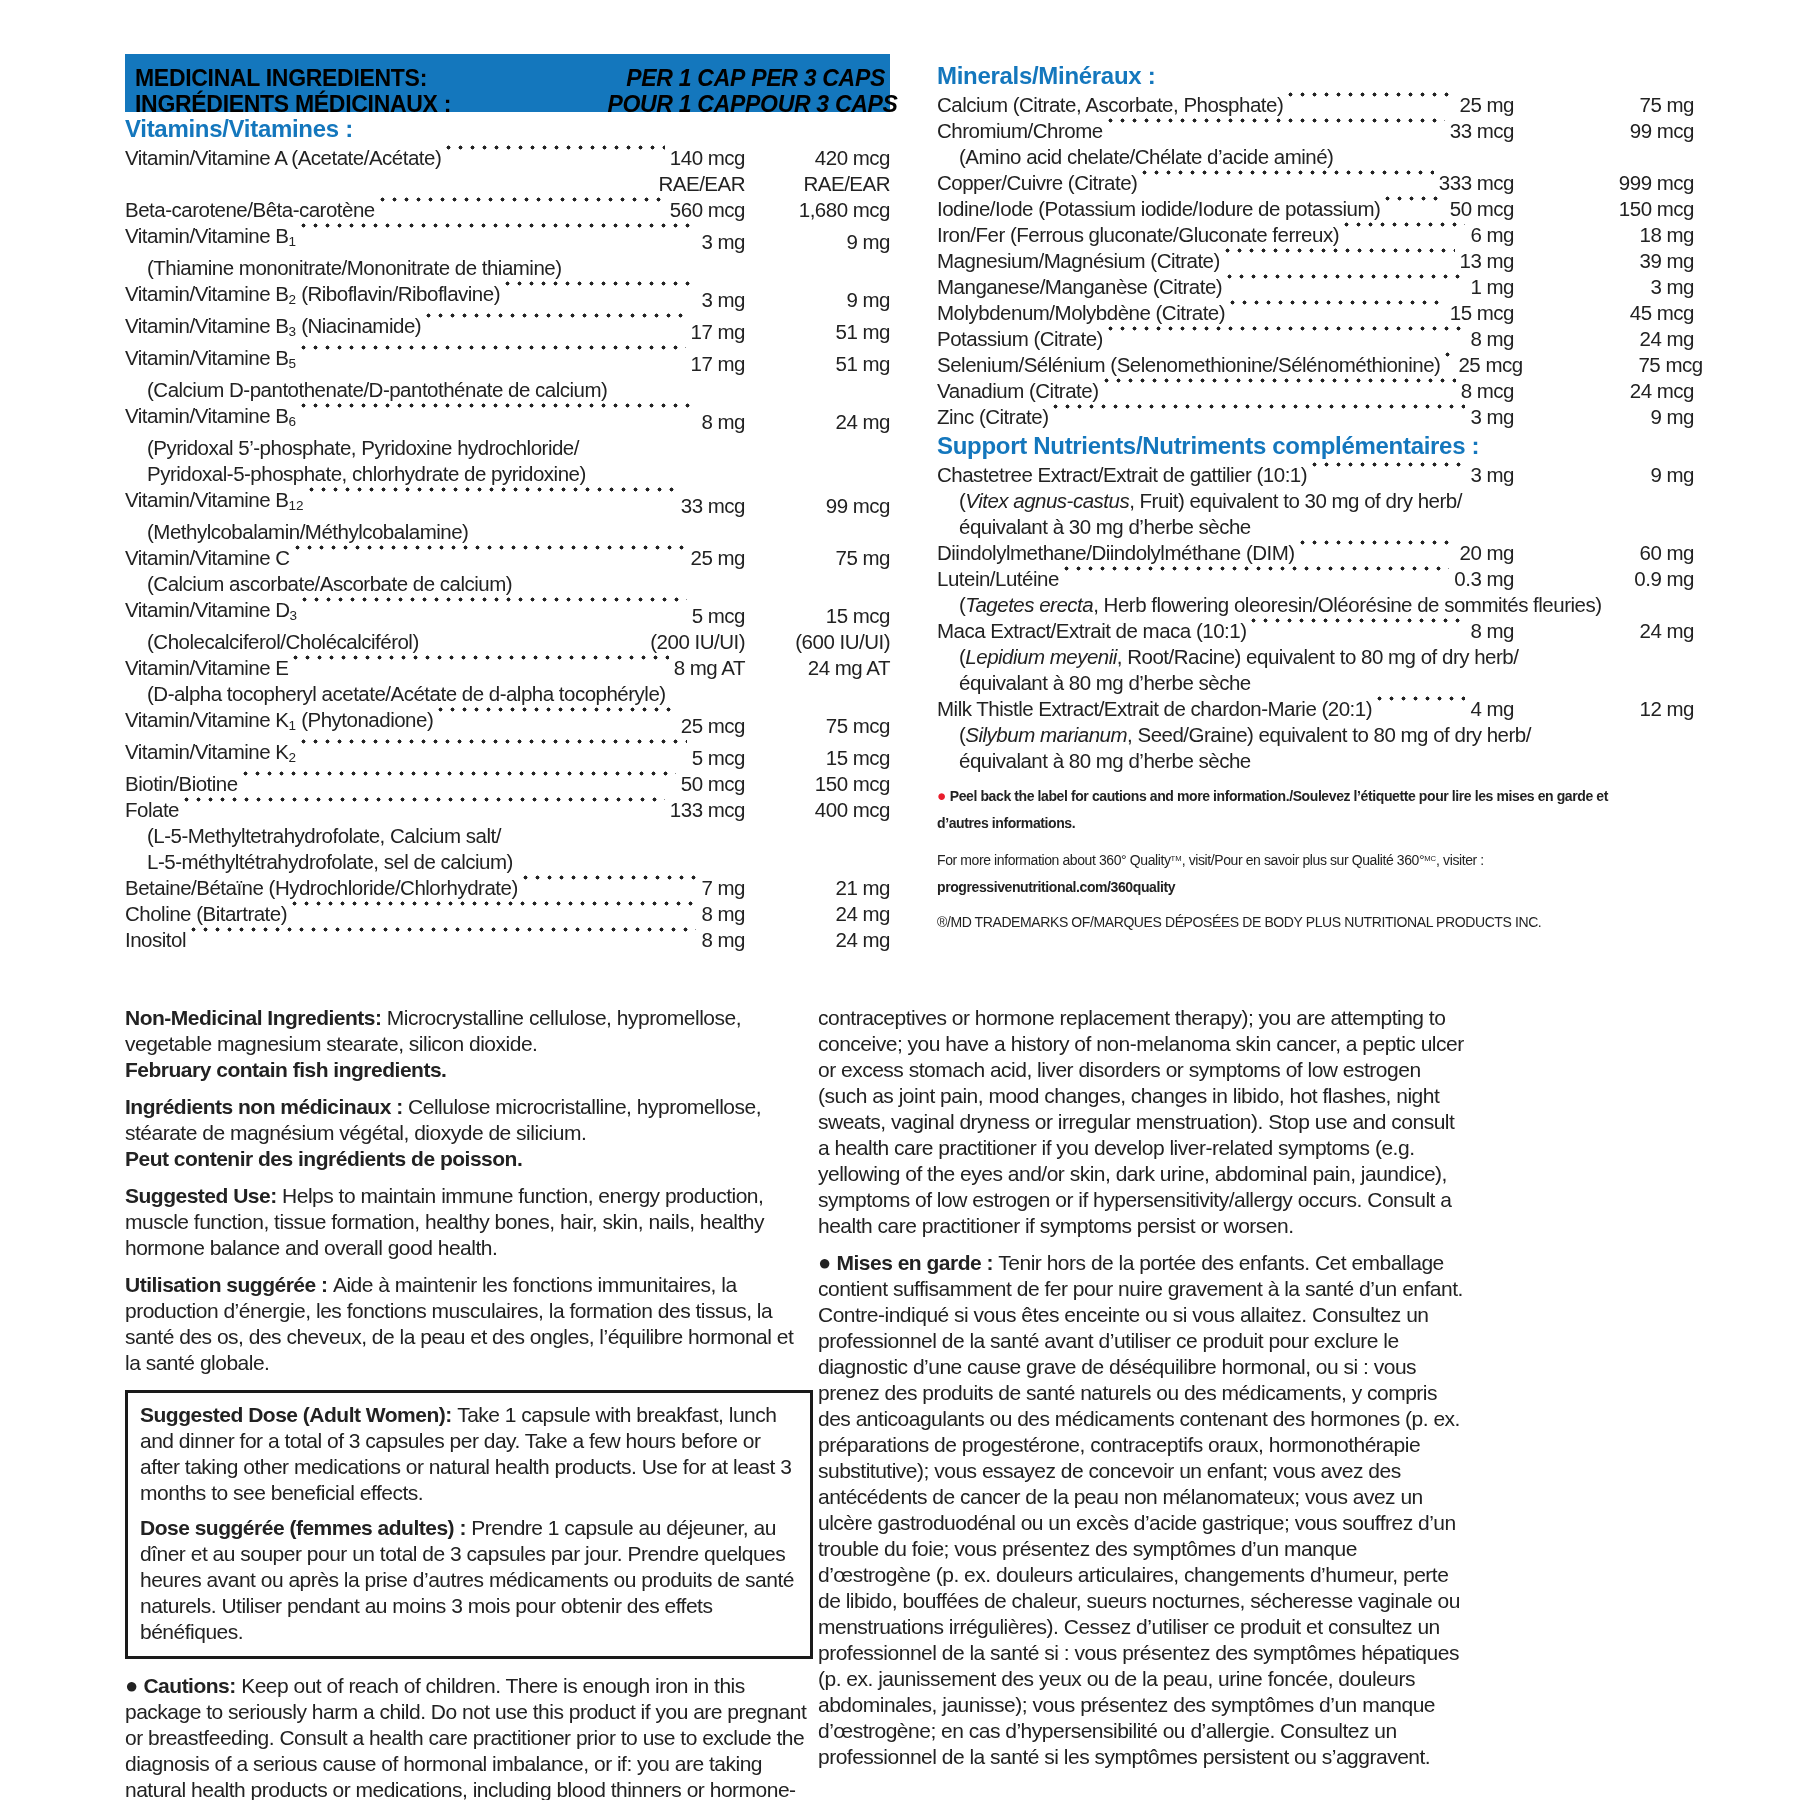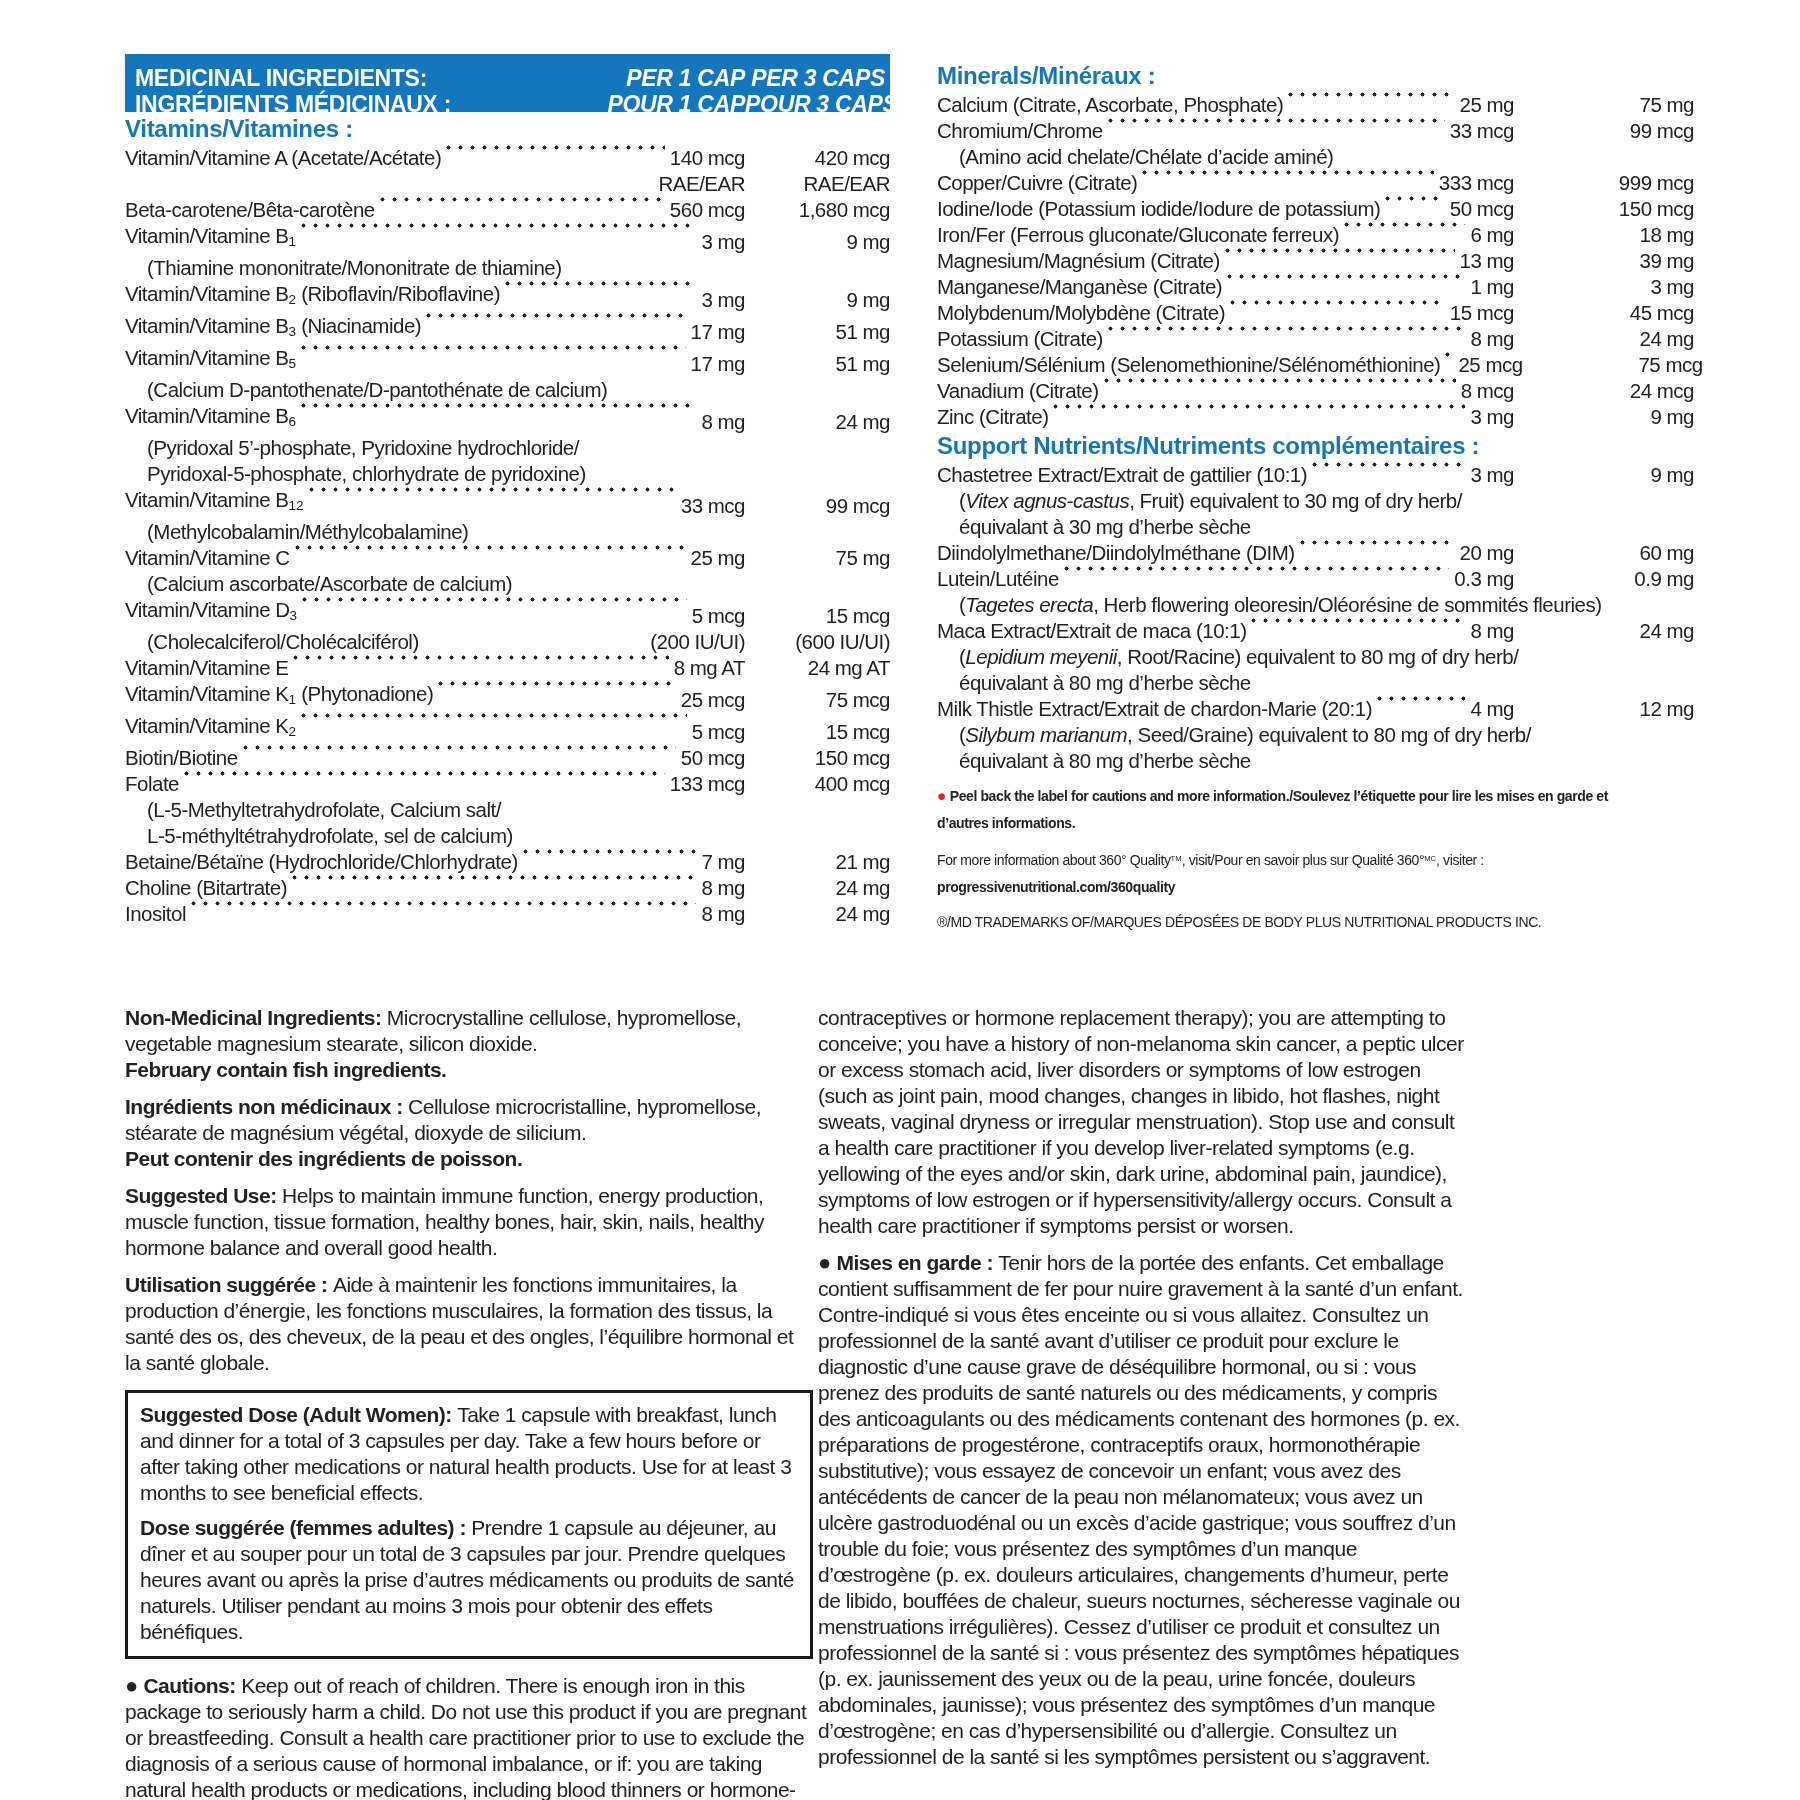--- a/index.html
+++ b/index.html
@@ -12,21 +12,21 @@
     position:relative;
     width:1800px;height:1800px;
     background:#ffffff;
     font-family:"Liberation Sans", sans-serif;
     color:var(--ink);
     overflow:hidden;
   }
   
   .bar{
     position:absolute;left:125px;top:54px;width:765px;height:58px;
-    background:var(--blue);color:#ffffff;
+    background:var(--blue);color:#000000;
     display:flex;align-items:center;
     box-sizing:border-box;padding:16px 5px 0 10px;
     font-weight:bold;font-size:23px;line-height:26px;letter-spacing:-0.3px;
   }
   .bar .ttl{flex:1;}
   .bar .hcol{text-align:right;white-space:nowrap;font-style:italic;}
   .bar .hcol.c2{width:140px;}
   .colwrap{position:absolute;box-sizing:border-box;}
   #left-col{left:125px;top:113px;width:765px;}
   #right-col{left:937px;top:60px;width:757px;}
@@ -175,20 +175,21 @@
         <span class="spacer"></span>
         <span class="v1">(200 IU/UI)</span>
         <span class="v3">(600 IU/UI)</span>
       </div>
       <div class="ing-row">
         <span class="lbl">Vitamin/Vitamine E</span>
         <span class="dots"></span>
         <span class="v1">8 mg AT</span>
         <span class="v3">24 mg AT</span>
       </div>
+      <div class="ing-row subline">(D-alpha tocopheryl acetate/Acétate de d-alpha tocophéryle)</div>
       <div class="ing-row">
         <span class="lbl">Vitamin/Vitamine K<sub>1</sub> (Phytonadione)</span>
         <span class="dots"></span>
         <span class="v1">25 mcg</span>
         <span class="v3">75 mcg</span>
       </div>
       <div class="ing-row">
         <span class="lbl">Vitamin/Vitamine K<sub>2</sub></span>
         <span class="dots"></span>
         <span class="v1">5 mcg</span>

